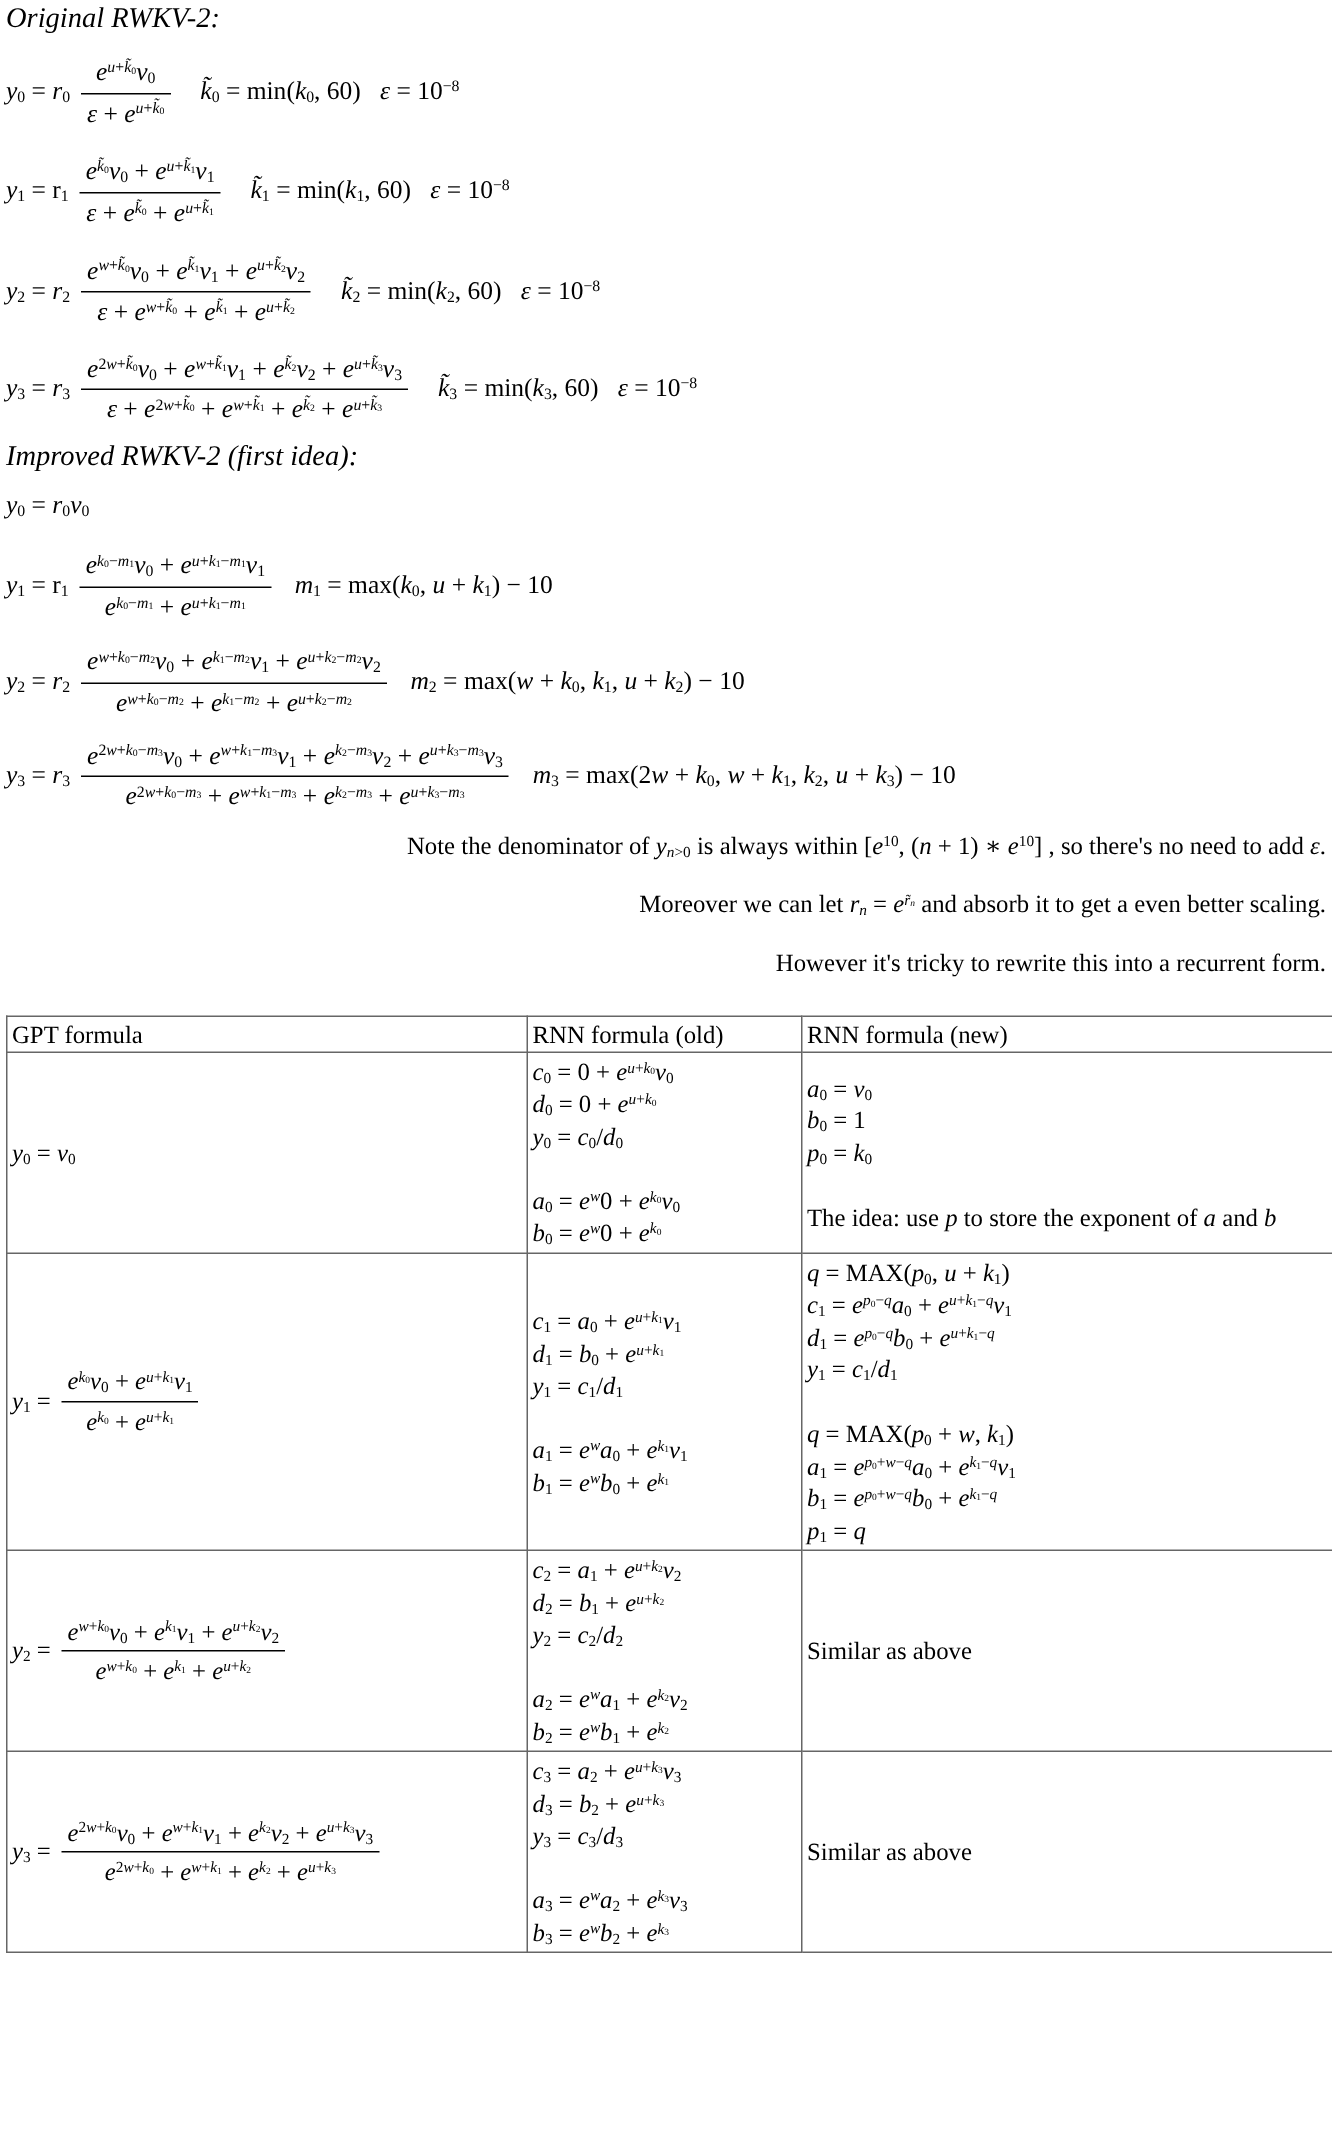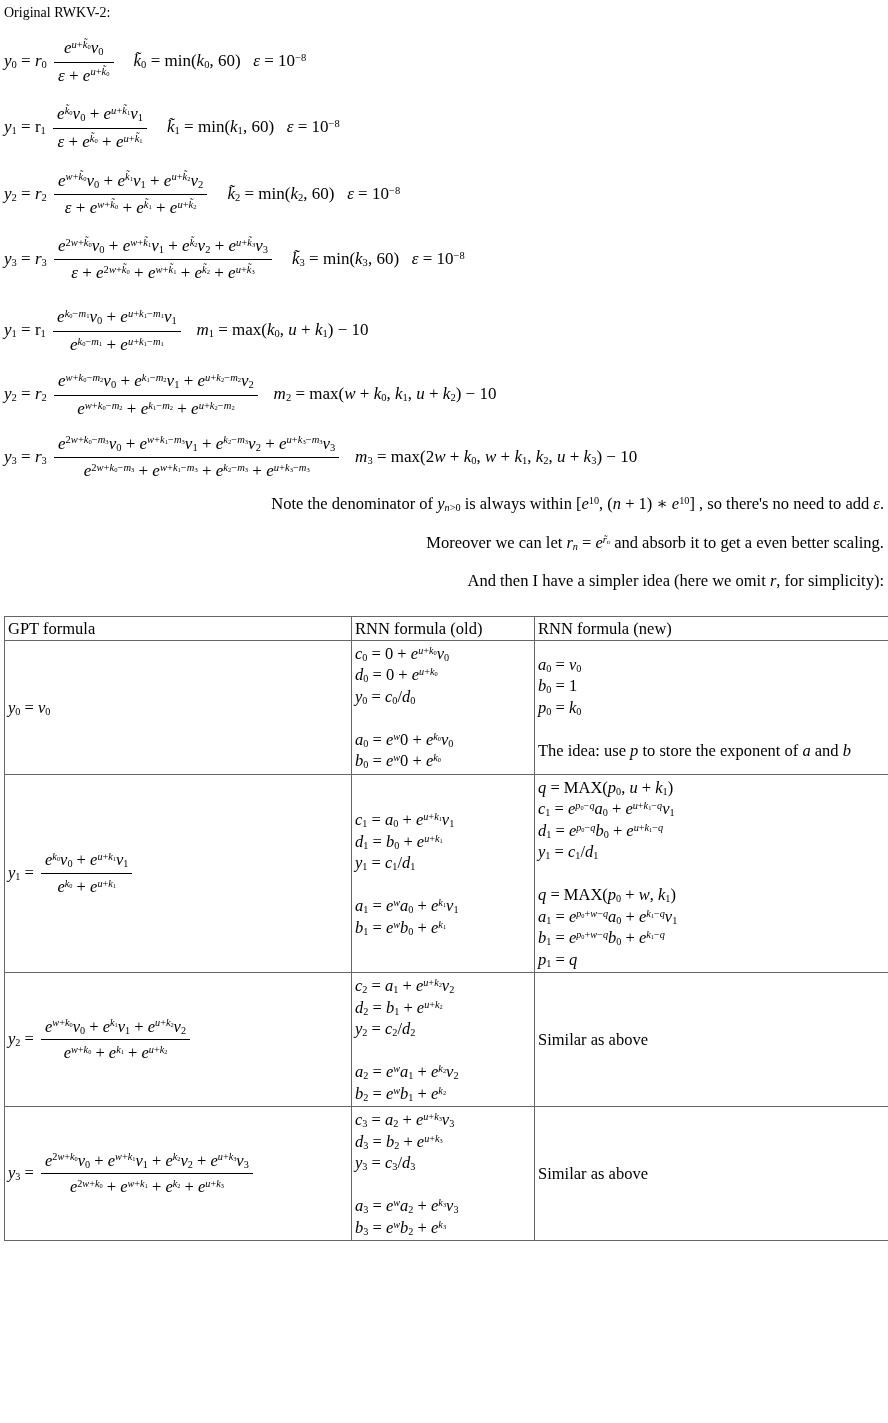--- a/index.html
+++ b/index.html
@@ -2,21 +2,21 @@
 <html><head>
 <meta charset="utf-8">
 <style>
   html,body { margin:0; padding:0; background:#fff; }
   body {
     width:888px; height:1423px; overflow:hidden;
     font-family:"Liberation Serif","DejaVu Serif",serif;
     color:#000;
   }
   .doc { padding:3px 4px 0 4px; }
-  .title { font-size:14px; line-height:20px; }
+  .title { font-size:19px; line-height:20px;font-style:italic; }
   .eq { font-size:17px; white-space:pre; }
   .para { font-size:16.5px; line-height:21px;text-align:right; }
   .mt8{margin-top:8px}.mt10{margin-top:10px}.mt11{margin-top:11px}.mt12{margin-top:12px}
   .mt17{margin-top:17px}.mt18{margin-top:18px}.mt21{margin-top:21px}
   .mt22{margin-top:12px}
 
   
   .m { white-space:pre; }
   .it { font-style:italic; }
   .rm, .rm .it { font-style:normal;font-family:Liberation Serif, serif; }
@@ -38,28 +38,30 @@
 
 <div class="doc">
 
   <div class="title">Original RWKV-2:</div>
 
   <div class="eq mt22"><span class="m"><span class="it">y</span><span class="sub"><span>0</span></span><span> = </span><span class="it">r</span><span class="sub"><span>0</span></span><span> </span><span class="frac"><span class="fnum"><span class="it">e</span><span class="sup"><span class="it">u</span><span>+</span><span class="it">k̃</span><span class="sub"><span>0</span></span></span><span class="it">v</span><span class="sub"><span>0</span></span></span><span class="fden"><span class="it">ε</span><span> + </span><span class="it">e</span><span class="sup"><span class="it">u</span><span>+</span><span class="it">k̃</span><span class="sub"><span>0</span></span></span></span></span><span>    </span><span class="it">k̃</span><span class="sub"><span>0</span></span><span> = </span><span class="rm"><span class="it">min</span></span><span>(</span><span class="it">k</span><span class="sub"><span>0</span></span><span>, 60)   </span><span class="it">ε</span><span> = 10</span><span class="sup"><span>−8</span></span></span></div>
   <div class="eq mt12"><span class="m"><span class="it">y</span><span class="sub"><span>1</span></span><span> = </span><span class="rm"><span class="it">r</span></span><span class="sub"><span>1</span></span><span> </span><span class="frac"><span class="fnum"><span class="it">e</span><span class="sup"><span class="it">k̃</span><span class="sub"><span>0</span></span></span><span class="it">v</span><span class="sub"><span>0</span></span><span> + </span><span class="it">e</span><span class="sup"><span class="it">u</span><span>+</span><span class="it">k̃</span><span class="sub"><span>1</span></span></span><span class="it">v</span><span class="sub"><span>1</span></span></span><span class="fden"><span class="it">ε</span><span> + </span><span class="it">e</span><span class="sup"><span class="it">k̃</span><span class="sub"><span>0</span></span></span><span> + </span><span class="it">e</span><span class="sup"><span class="it">u</span><span>+</span><span class="it">k̃</span><span class="sub"><span>1</span></span></span></span></span><span>    </span><span class="it">k̃</span><span class="sub"><span>1</span></span><span> = </span><span class="rm"><span class="it">min</span></span><span>(</span><span class="it">k</span><span class="sub"><span>1</span></span><span>, 60)   </span><span class="it">ε</span><span> = 10</span><span class="sup"><span>−8</span></span></span></div>
   <div class="eq mt12"><span class="m"><span class="it">y</span><span class="sub"><span>2</span></span><span> = </span><span class="it">r</span><span class="sub"><span>2</span></span><span> </span><span class="frac"><span class="fnum"><span class="it">e</span><span class="sup"><span class="it">w</span><span>+</span><span class="it">k̃</span><span class="sub"><span>0</span></span></span><span class="it">v</span><span class="sub"><span>0</span></span><span> + </span><span class="it">e</span><span class="sup"><span class="it">k̃</span><span class="sub"><span>1</span></span></span><span class="it">v</span><span class="sub"><span>1</span></span><span> + </span><span class="it">e</span><span class="sup"><span class="it">u</span><span>+</span><span class="it">k̃</span><span class="sub"><span>2</span></span></span><span class="it">v</span><span class="sub"><span>2</span></span></span><span class="fden"><span class="it">ε</span><span> + </span><span class="it">e</span><span class="sup"><span class="it">w</span><span>+</span><span class="it">k̃</span><span class="sub"><span>0</span></span></span><span> + </span><span class="it">e</span><span class="sup"><span class="it">k̃</span><span class="sub"><span>1</span></span></span><span> + </span><span class="it">e</span><span class="sup"><span class="it">u</span><span>+</span><span class="it">k̃</span><span class="sub"><span>2</span></span></span></span></span><span>    </span><span class="it">k̃</span><span class="sub"><span>2</span></span><span> = </span><span class="rm"><span class="it">min</span></span><span>(</span><span class="it">k</span><span class="sub"><span>2</span></span><span>, 60)   </span><span class="it">ε</span><span> = 10</span><span class="sup"><span>−8</span></span></span></div>
   <div class="eq mt11"><span class="m"><span class="it">y</span><span class="sub"><span>3</span></span><span> = </span><span class="it">r</span><span class="sub"><span>3</span></span><span> </span><span class="frac"><span class="fnum"><span class="it">e</span><span class="sup"><span>2</span><span class="it">w</span><span>+</span><span class="it">k̃</span><span class="sub"><span>0</span></span></span><span class="it">v</span><span class="sub"><span>0</span></span><span> + </span><span class="it">e</span><span class="sup"><span class="it">w</span><span>+</span><span class="it">k̃</span><span class="sub"><span>1</span></span></span><span class="it">v</span><span class="sub"><span>1</span></span><span> + </span><span class="it">e</span><span class="sup"><span class="it">k̃</span><span class="sub"><span>2</span></span></span><span class="it">v</span><span class="sub"><span>2</span></span><span> + </span><span class="it">e</span><span class="sup"><span class="it">u</span><span>+</span><span class="it">k̃</span><span class="sub"><span>3</span></span></span><span class="it">v</span><span class="sub"><span>3</span></span></span><span class="fden"><span class="it">ε</span><span> + </span><span class="it">e</span><span class="sup"><span>2</span><span class="it">w</span><span>+</span><span class="it">k̃</span><span class="sub"><span>0</span></span></span><span> + </span><span class="it">e</span><span class="sup"><span class="it">w</span><span>+</span><span class="it">k̃</span><span class="sub"><span>1</span></span></span><span> + </span><span class="it">e</span><span class="sup"><span class="it">k̃</span><span class="sub"><span>2</span></span></span><span> + </span><span class="it">e</span><span class="sup"><span class="it">u</span><span>+</span><span class="it">k̃</span><span class="sub"><span>3</span></span></span></span></span><span>    </span><span class="it">k̃</span><span class="sub"><span>3</span></span><span> = </span><span class="rm"><span class="it">min</span></span><span>(</span><span class="it">k</span><span class="sub"><span>3</span></span><span>, 60)   </span><span class="it">ε</span><span> = 10</span><span class="sup"><span>−8</span></span></span></div>
 
+  <div class="title mt8">Improved RWKV-2 (first idea):</div>
 
+  <div class="eq mt22"><span class="m"><span class="it">y</span><span class="sub"><span>0</span></span><span> = </span><span class="it">r</span><span class="sub"><span>0</span></span><span class="it">v</span><span class="sub"><span>0</span></span></span></div>
   <div class="eq mt17"><span class="m"><span class="it">y</span><span class="sub"><span>1</span></span><span> = </span><span class="rm"><span class="it">r</span></span><span class="sub"><span>1</span></span><span> </span><span class="frac"><span class="fnum"><span class="it">e</span><span class="sup"><span class="it">k</span><span class="sub"><span>0</span></span><span>−</span><span class="it">m</span><span class="sub"><span>1</span></span></span><span class="it">v</span><span class="sub"><span>0</span></span><span> + </span><span class="it">e</span><span class="sup"><span class="it">u</span><span>+</span><span class="it">k</span><span class="sub"><span>1</span></span><span>−</span><span class="it">m</span><span class="sub"><span>1</span></span></span><span class="it">v</span><span class="sub"><span>1</span></span></span><span class="fden"><span class="it">e</span><span class="sup"><span class="it">k</span><span class="sub"><span>0</span></span><span>−</span><span class="it">m</span><span class="sub"><span>1</span></span></span><span> + </span><span class="it">e</span><span class="sup"><span class="it">u</span><span>+</span><span class="it">k</span><span class="sub"><span>1</span></span><span>−</span><span class="it">m</span><span class="sub"><span>1</span></span></span></span></span><span>   </span><span class="it">m</span><span class="sub"><span>1</span></span><span> = </span><span class="rm"><span class="it">max</span></span><span>(</span><span class="it">k</span><span class="sub"><span>0</span></span><span>, </span><span class="it">u</span><span> + </span><span class="it">k</span><span class="sub"><span>1</span></span><span>) − 10</span></span></div>
   <div class="eq mt10"><span class="m"><span class="it">y</span><span class="sub"><span>2</span></span><span> = </span><span class="it">r</span><span class="sub"><span>2</span></span><span> </span><span class="frac"><span class="fnum"><span class="it">e</span><span class="sup"><span class="it">w</span><span>+</span><span class="it">k</span><span class="sub"><span>0</span></span><span>−</span><span class="it">m</span><span class="sub"><span>2</span></span></span><span class="it">v</span><span class="sub"><span>0</span></span><span> + </span><span class="it">e</span><span class="sup"><span class="it">k</span><span class="sub"><span>1</span></span><span>−</span><span class="it">m</span><span class="sub"><span>2</span></span></span><span class="it">v</span><span class="sub"><span>1</span></span><span> + </span><span class="it">e</span><span class="sup"><span class="it">u</span><span>+</span><span class="it">k</span><span class="sub"><span>2</span></span><span>−</span><span class="it">m</span><span class="sub"><span>2</span></span></span><span class="it">v</span><span class="sub"><span>2</span></span></span><span class="fden"><span class="it">e</span><span class="sup"><span class="it">w</span><span>+</span><span class="it">k</span><span class="sub"><span>0</span></span><span>−</span><span class="it">m</span><span class="sub"><span>2</span></span></span><span> + </span><span class="it">e</span><span class="sup"><span class="it">k</span><span class="sub"><span>1</span></span><span>−</span><span class="it">m</span><span class="sub"><span>2</span></span></span><span> + </span><span class="it">e</span><span class="sup"><span class="it">u</span><span>+</span><span class="it">k</span><span class="sub"><span>2</span></span><span>−</span><span class="it">m</span><span class="sub"><span>2</span></span></span></span></span><span>   </span><span class="it">m</span><span class="sub"><span>2</span></span><span> = </span><span class="rm"><span class="it">max</span></span><span>(</span><span class="it">w</span><span> + </span><span class="it">k</span><span class="sub"><span>0</span></span><span>, </span><span class="it">k</span><span class="sub"><span>1</span></span><span>, </span><span class="it">u</span><span> + </span><span class="it">k</span><span class="sub"><span>2</span></span><span>) − 10</span></span></div>
   <div class="eq mt8"><span class="m"><span class="it">y</span><span class="sub"><span>3</span></span><span> = </span><span class="it">r</span><span class="sub"><span>3</span></span><span> </span><span class="frac"><span class="fnum"><span class="it">e</span><span class="sup"><span>2</span><span class="it">w</span><span>+</span><span class="it">k</span><span class="sub"><span>0</span></span><span>−</span><span class="it">m</span><span class="sub"><span>3</span></span></span><span class="it">v</span><span class="sub"><span>0</span></span><span> + </span><span class="it">e</span><span class="sup"><span class="it">w</span><span>+</span><span class="it">k</span><span class="sub"><span>1</span></span><span>−</span><span class="it">m</span><span class="sub"><span>3</span></span></span><span class="it">v</span><span class="sub"><span>1</span></span><span> + </span><span class="it">e</span><span class="sup"><span class="it">k</span><span class="sub"><span>2</span></span><span>−</span><span class="it">m</span><span class="sub"><span>3</span></span></span><span class="it">v</span><span class="sub"><span>2</span></span><span> + </span><span class="it">e</span><span class="sup"><span class="it">u</span><span>+</span><span class="it">k</span><span class="sub"><span>3</span></span><span>−</span><span class="it">m</span><span class="sub"><span>3</span></span></span><span class="it">v</span><span class="sub"><span>3</span></span></span><span class="fden"><span class="it">e</span><span class="sup"><span>2</span><span class="it">w</span><span>+</span><span class="it">k</span><span class="sub"><span>0</span></span><span>−</span><span class="it">m</span><span class="sub"><span>3</span></span></span><span> + </span><span class="it">e</span><span class="sup"><span class="it">w</span><span>+</span><span class="it">k</span><span class="sub"><span>1</span></span><span>−</span><span class="it">m</span><span class="sub"><span>3</span></span></span><span> + </span><span class="it">e</span><span class="sup"><span class="it">k</span><span class="sub"><span>2</span></span><span>−</span><span class="it">m</span><span class="sub"><span>3</span></span></span><span> + </span><span class="it">e</span><span class="sup"><span class="it">u</span><span>+</span><span class="it">k</span><span class="sub"><span>3</span></span><span>−</span><span class="it">m</span><span class="sub"><span>3</span></span></span></span></span><span>   </span><span class="it">m</span><span class="sub"><span>3</span></span><span> = </span><span class="rm"><span class="it">max</span></span><span>(2</span><span class="it">w</span><span> + </span><span class="it">k</span><span class="sub"><span>0</span></span><span>, </span><span class="it">w</span><span> + </span><span class="it">k</span><span class="sub"><span>1</span></span><span>, </span><span class="it">k</span><span class="sub"><span>2</span></span><span>, </span><span class="it">u</span><span> + </span><span class="it">k</span><span class="sub"><span>3</span></span><span>) − 10</span></span></div>
 
   <div class="para mt8"><span class="pt">Note the denominator of </span><span class="m"><span class="it">y</span><span class="sub"><span class="it">n</span><span>&gt;0</span></span></span><span class="pt"> is always within </span><span class="m"><span>[</span><span class="it">e</span><span class="sup"><span>10</span></span><span>, (</span><span class="it">n</span><span> + 1) ∗ </span><span class="it">e</span><span class="sup"><span>10</span></span><span>]</span></span><span class="pt"> , so there's no need to add </span><span class="m"><span class="it">ε</span></span><span class="pt">.</span></div>
   <div class="para mt18"><span class="pt">Moreover we can let </span><span class="m"><span class="it">r</span><span class="sub"><span class="it">n</span></span><span> = </span><span class="it">e</span><span class="sup"><span class="it">r̃</span><span class="sub"><span class="it">n</span></span></span></span><span class="pt"> and absorb it to get a even better scaling.</span></div>
-  <div class="para mt17"><span class="pt">And then I have a simpler idea (here we omit </span><span class="m"><span class="it">r</span></span><span class="pt">, for simplicity):</span></div>
+  <div class="para mt18"><span class="pt">However it's tricky to rewrite this into a recurrent form.</span></div>
 
   <table class="cmp">
     <colgroup>
       <col style="width:347px">
       <col style="width:183px">
       <col style="width:358px">
     </colgroup>
     <tbody>
         <tr class="hrow">
       <td>GPT formula</td>

